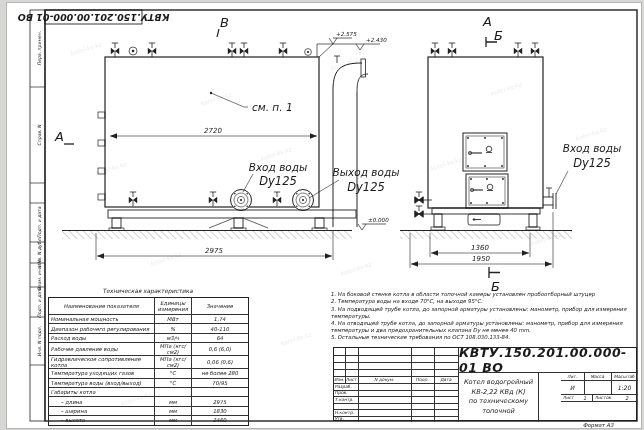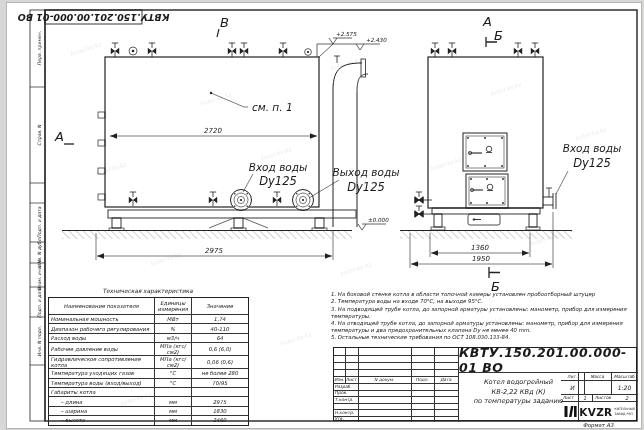--- a/index.html
+++ b/index.html
@@ -35,21 +35,21 @@
   
   #tb{position:absolute;left:333px;top:347px;width:304px;height:74px;
       border:1.3px solid #222;box-sizing:border-box;font-style:italic;}
   #tb .vl{position:absolute;width:0;border-left:0.6px solid #333;}
   #tb .hl{position:absolute;height:0;border-top:0.6px solid #333;}
   #tb .cell{position:absolute;font-size:4.3px;display:flex;align-items:center;}
   #tb .ctr{justify-content:center;text-align:center;}
   #docnum{position:absolute;left:124px;top:0;width:180px;height:25px;border-left:0.8px solid #333;
           border-bottom:0.8px solid #333;display:flex;align-items:center;justify-content:center;
           font:italic bold 12.5px "DejaVu Sans",sans-serif;letter-spacing:0.5px;box-sizing:border-box;}
-  #prodname{position:absolute;left:124px;top:25px;width:121px;height:49px;border-left:0.8px solid #333;
+  #prodname{position:absolute;left:124px;top:25px;width:81px;height:49px;border-left:0.8px solid #333;
             border-right:0.8px solid #333;box-sizing:border-box;text-align:center;
             font-size:6.6px;line-height:1.45;padding-top:5px;}
   #logo-cell{position:absolute;left:227px;top:53px;width:77px;height:21px;display:flex;
              align-items:center;justify-content:center;gap:2px;font-style:normal;}
   #logo-kvzr{font:bold 10.5px "DejaVu Sans",sans-serif;letter-spacing:0.3px;}
   #org{font-size:3.1px;line-height:1.3;text-align:left;}
   #fmt{position:absolute;left:560px;top:421.5px;width:77px;text-align:center;
        font-size:5.4px;font-style:italic;}
 </style>
 </head>
@@ -392,49 +392,37 @@
     <div class="cell" style="left:1px;top:41.5px;width:23px;height:6.5px">Пров.</div>
     <div class="cell" style="left:1px;top:48px;width:23px;height:6.5px">Т.контр.</div>
     <div class="cell" style="left:1px;top:61px;width:23px;height:6.5px">Н.контр.</div>
     <div class="cell" style="left:1px;top:67.5px;width:23px;height:6.5px">Утв.</div>
 
     <div id="docnum">КВТУ.150.201.00.000-01 ВО</div>
 
     <div id="prodname">
       <div>Котел водогрейный</div>
       <div>КВ-2,22 КВд (К)</div>
-      <div>по температуры заданию</div>
+      <div>по техническому топочной</div>
     </div>
 
     <div class="vl" style="left:250px;top:25px;height:21px"></div>
     <div class="vl" style="left:277px;top:25px;height:21px"></div>
     <div class="hl" style="left:227px;top:32px;width:77px"></div>
     <div class="hl" style="left:227px;top:46px;width:77px"></div>
     <div class="cell ctr" style="left:227px;top:25px;width:23px;height:7px">Лит.</div>
     <div class="cell ctr" style="left:250px;top:25px;width:27px;height:7px">Масса</div>
     <div class="cell ctr" style="left:277px;top:25px;width:27px;height:7px">Масштаб</div>
     <div class="cell ctr" style="left:227px;top:32px;width:23px;height:14px;font-size:6px">И</div>
     <div class="cell ctr" style="left:250px;top:32px;width:27px;height:14px;font-size:6px"></div>
     <div class="cell ctr" style="left:277px;top:32px;width:27px;height:14px;font-size:6px">1:20</div>
 
     <div class="vl" style="left:258px;top:46px;height:7px"></div>
     <div class="hl" style="left:227px;top:53px;width:77px"></div>
     <div class="cell" style="left:229px;top:46px;width:16px;height:7px">Лист</div>
     <div class="cell ctr" style="left:245px;top:46px;width:12px;height:7px;font-size:5px">1</div>
     <div class="cell" style="left:261px;top:46px;width:22px;height:7px">Листов</div>
     <div class="cell ctr" style="left:285px;top:46px;width:16px;height:7px;font-size:5px">2</div>
 
-    <div id="logo-cell">
-      <svg width="13" height="13" viewBox="0 0 13 13">
-        <rect x="0.5" y="1" width="3" height="11" fill="#111"></rect>
-        <polygon points="5,12 7,1 9.5,1 7.5,12" fill="#111"></polygon>
-        <rect x="10" y="1" width="2.6" height="11" fill="#111"></rect>
-      </svg>
-      <span id="logo-kvzr">KVZR</span>
-      <span id="org">
-        <div>КОТЕЛЬНЫЙ</div>
-        <div>ЗАВОД РЭП</div>
-      </span>
-    </div>
   </div>
 
   <div id="fmt">Формат  А3</div>
 </div>
 
 </body></html>

